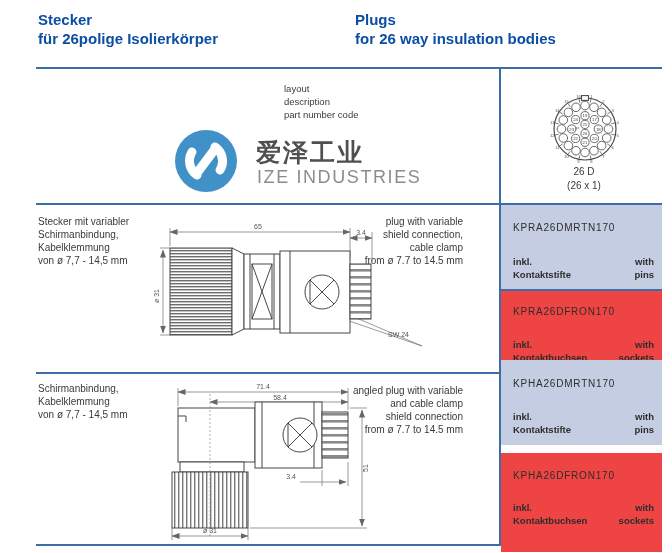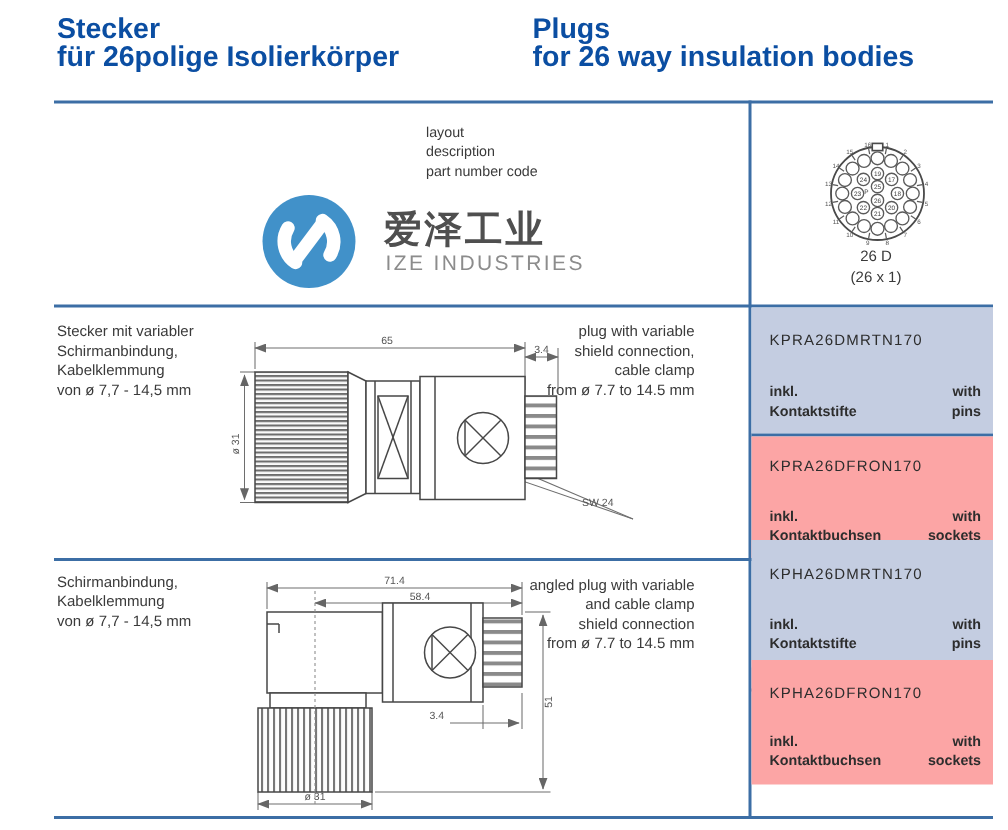--- a/index.html
+++ b/index.html
@@ -2,35 +2,35 @@
 <html><head>
 <meta charset="utf-8">
 <style>
   * { margin:0; padding:0; box-sizing:border-box; }
   html,body { background:#fff; }
   .page {
     position:relative; width:672px; height:553px; background:#fff;
     font-family:"Liberation Sans", sans-serif; color:#3a3a3a; overflow:hidden;
   }
   .abs { position:absolute; }
-  .title { font-size:19px; line-height:19px; font-weight:bold; color:#0b4ea2; }
+  .title { font-size:15px; line-height:19px; font-weight:bold; color:#0b4ea2; }
   .legend { font-size:9.5px; line-height:13px; color:#3a3a3a; }
   .rule-h { position:absolute; height:2px; background:#3c6ea5; }
   .rule-v { position:absolute; width:2px; background:#3c6ea5; }
   .desc { font-size:10px; line-height:13px; color:#3a3a3a; }
   .desc-en { text-align:right; }
   .cell { position:absolute; left:501px; width:161px; padding:0 6px 0 12px; }
   .cell-dark { background:#c4cde1; }
-  .cell-light { background:#fca5a5; }
+  .cell-light { background:#ef4444; }
   .partnum { position:absolute; left:12px; font-size:10px; letter-spacing:0.8px; color:#2d2d2d; white-space:nowrap; }
   .incl-row { position:absolute; left:12px; right:8px; display:flex; justify-content:space-between;
               font-size:9.5px; font-weight:bold; color:#2d2d2d; }
   .insert-label { position:absolute; width:110px; text-align:center; font-size:10px; color:#3a3a3a; }
   .wm-cn { font-size:25px; font-weight:bold; color:#4f4f4f; letter-spacing:2px; font-family:"Liberation Sans", sans-serif; }
-  .wm-en { font-size:14px; color:#8c8c8c; letter-spacing:1.6px; }
+  .wm-en { font-size:18px; color:#8c8c8c; letter-spacing:1.6px; }
   svg { position:absolute; overflow:visible; }
   svg text { font-family:"Liberation Sans", sans-serif; }
   .dimtext { font-size:7px; fill:#555; stroke:none; }
   .pin { fill:#fff; stroke:#5a5a5a; stroke-width:0.9; }
   .tick { stroke:#5a5a5a; stroke-width:0.8; }
   .pinnum-outer { font-size:4.2px; fill:#555; stroke:none; }
   .pinnum-inner { font-size:4.3px; fill:#3f3f3f; stroke:none; }
 </style>
 </head>
 <body>
@@ -300,21 +300,21 @@
     <div class="incl-row" style="top:51px;">
       <span>inkl.</span>
       <span>with</span>
     </div>
     <div class="incl-row" style="top:64px;">
       <span>Kontaktstifte</span>
       <span>pins</span>
     </div>
   </div>
   <div class="rule-h" style="left:501px; top:459px; width:161px;"></div>
-  <div class="cell cell-light" style="top:440px; height:83px;">
+  <div class="cell cell-light" style="top:453px; height:99px;">
     <div class="partnum" style="top:17px;">KPHA26DFRON170</div>
     <div class="incl-row" style="top:49px;">
       <span>inkl.</span>
       <span>with</span>
     </div>
     <div class="incl-row" style="top:62px;">
       <span>Kontaktbuchsen</span>
       <span>sockets</span>
     </div>
   </div>

